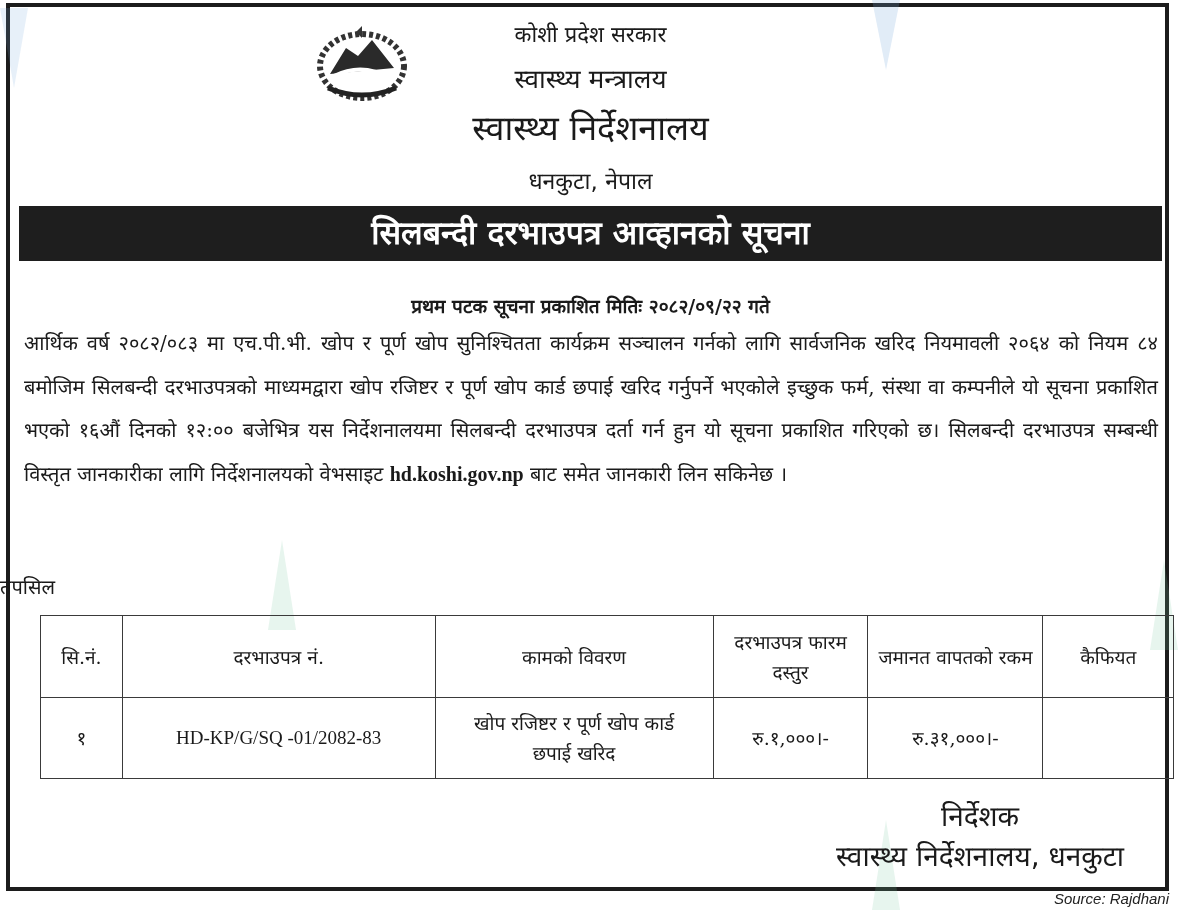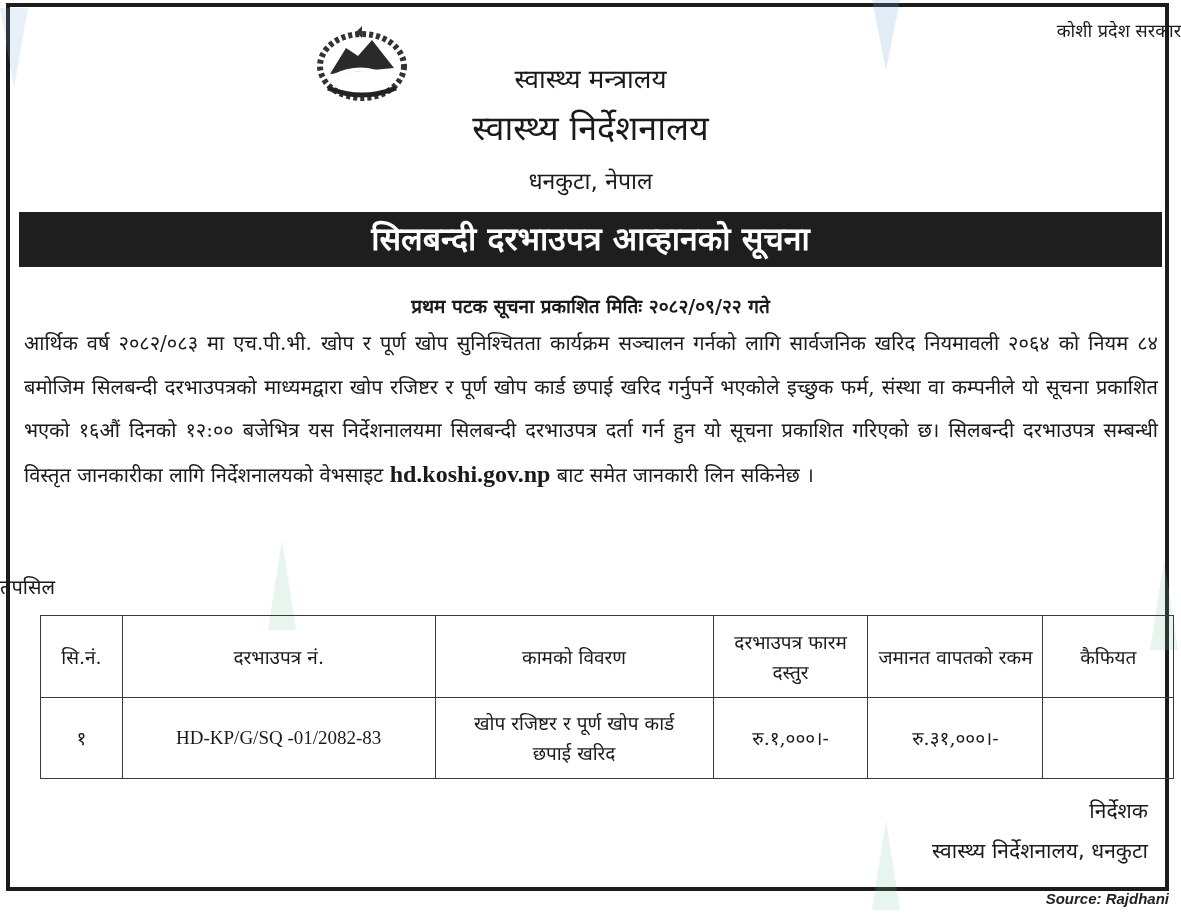--- a/index.html
+++ b/index.html
@@ -10,46 +10,46 @@
   .wm { position:absolute; pointer-events:none; }
   .wm-arrow { width:0; height:0; border-left:14px solid transparent; border-right:14px solid transparent; }
   .wm-a1 { left:268px; top:540px; border-bottom:90px solid rgba(120,200,160,0.18); }
   .wm-a2 { left:872px; top:820px; border-bottom:90px solid rgba(120,200,160,0.18); }
   .wm-a3 { left:872px; top:0px; border-top:70px solid rgba(120,170,220,0.22); }
   .wm-a4 { left:1150px; top:560px; border-bottom:90px solid rgba(120,200,160,0.18); }
   .wm-a5 { left:0px; top:8px; border-top:80px solid rgba(120,170,220,0.18); }
 
   .emblem { position:absolute; left:316px; top:26px; width:92px; height:76px; }
   .hdr { position:absolute; left:0; width:100%; text-align:center; }
-  .h1 { top:18px; font-size:18px;text-align:right; }
+  .h1 { top:18px; font-size:22px; }
   .h2 { top:60px; font-size:26px; }
   .h3 { top:104px; font-size:34px; font-weight:normal; }
   .h4 { top:164px; font-size:23px; }
 
-  .banner { position:absolute; left:19px; top:212px; width:1143px; height:55px; background:#1e1e1e;
+  .banner { position:absolute; left:19px; top:206px; width:1143px; height:55px; background:#1e1e1e;
             color:#fff; font-size:32px; font-weight:bold; text-align:center; line-height:55px; }
   .date-line { position:absolute; left:0; width:1181px; top:285px; text-align:center; font-size:19px; font-weight:bold;margin-top:8px; }
   .body-text { position:absolute; left:24px; top:322px; width:1134px; font-size:20px; line-height:43.5px;
                text-align:justify; font-family:"DejaVu Serif", "Liberation Serif", serif; }
-  .body-text .url { font-family:"Liberation Serif", serif; font-weight:bold; font-size:24px; }
+  .body-text .url { font-family:"Liberation Serif", serif; font-weight:bold; font-size:20px; }
   .tapasil { position:absolute; left:0; width:1181px; top:573px; text-align:left; font-size:20px; }
 
   table.t { position:absolute; left:40px; top:615px; width:1134px; border-collapse:collapse;
             font-family:"DejaVu Serif", "Liberation Serif", serif; }
   table.t th, table.t td { border:1.5px solid #3a3a3a; text-align:center; font-weight:normal; font-size:19px; }
   table.t th { height:79px; line-height:30px; }
   table.t td { height:78px; line-height:30px; }
   .c1{width:78px}.c2{width:306px}.c3{width:272px}.c4{width:150px}.c5{width:170px}.c6{width:126px}
   .tender-no { font-family:"Liberation Serif", serif; font-weight:bold; font-size:22px; }
 
-  .sig { position:absolute; left:748px; width:400px; text-align:right; font-size:21px; }
+  .sig { position:absolute; left:780px; width:400px; text-align:center; font-size:28px; }
   .sig1 { top:796px; }
   .sig2 { top:836px; }
   .source { position:absolute; right:12px; top:890px; font-family:"Liberation Sans", sans-serif;
-            font-style:italic; font-size:15px; color:#222;font-weight:bold; }
+            font-style:italic; font-size:15px; color:#222; }
 </style>
 </head>
 <body>
 
 <div class="frame"></div>
 
 <div class="wm wm-arrow wm-a5"></div>
 <div class="wm wm-arrow wm-a3"></div>
 <div class="wm wm-arrow wm-a1"></div>
 <div class="wm wm-arrow wm-a2"></div>

